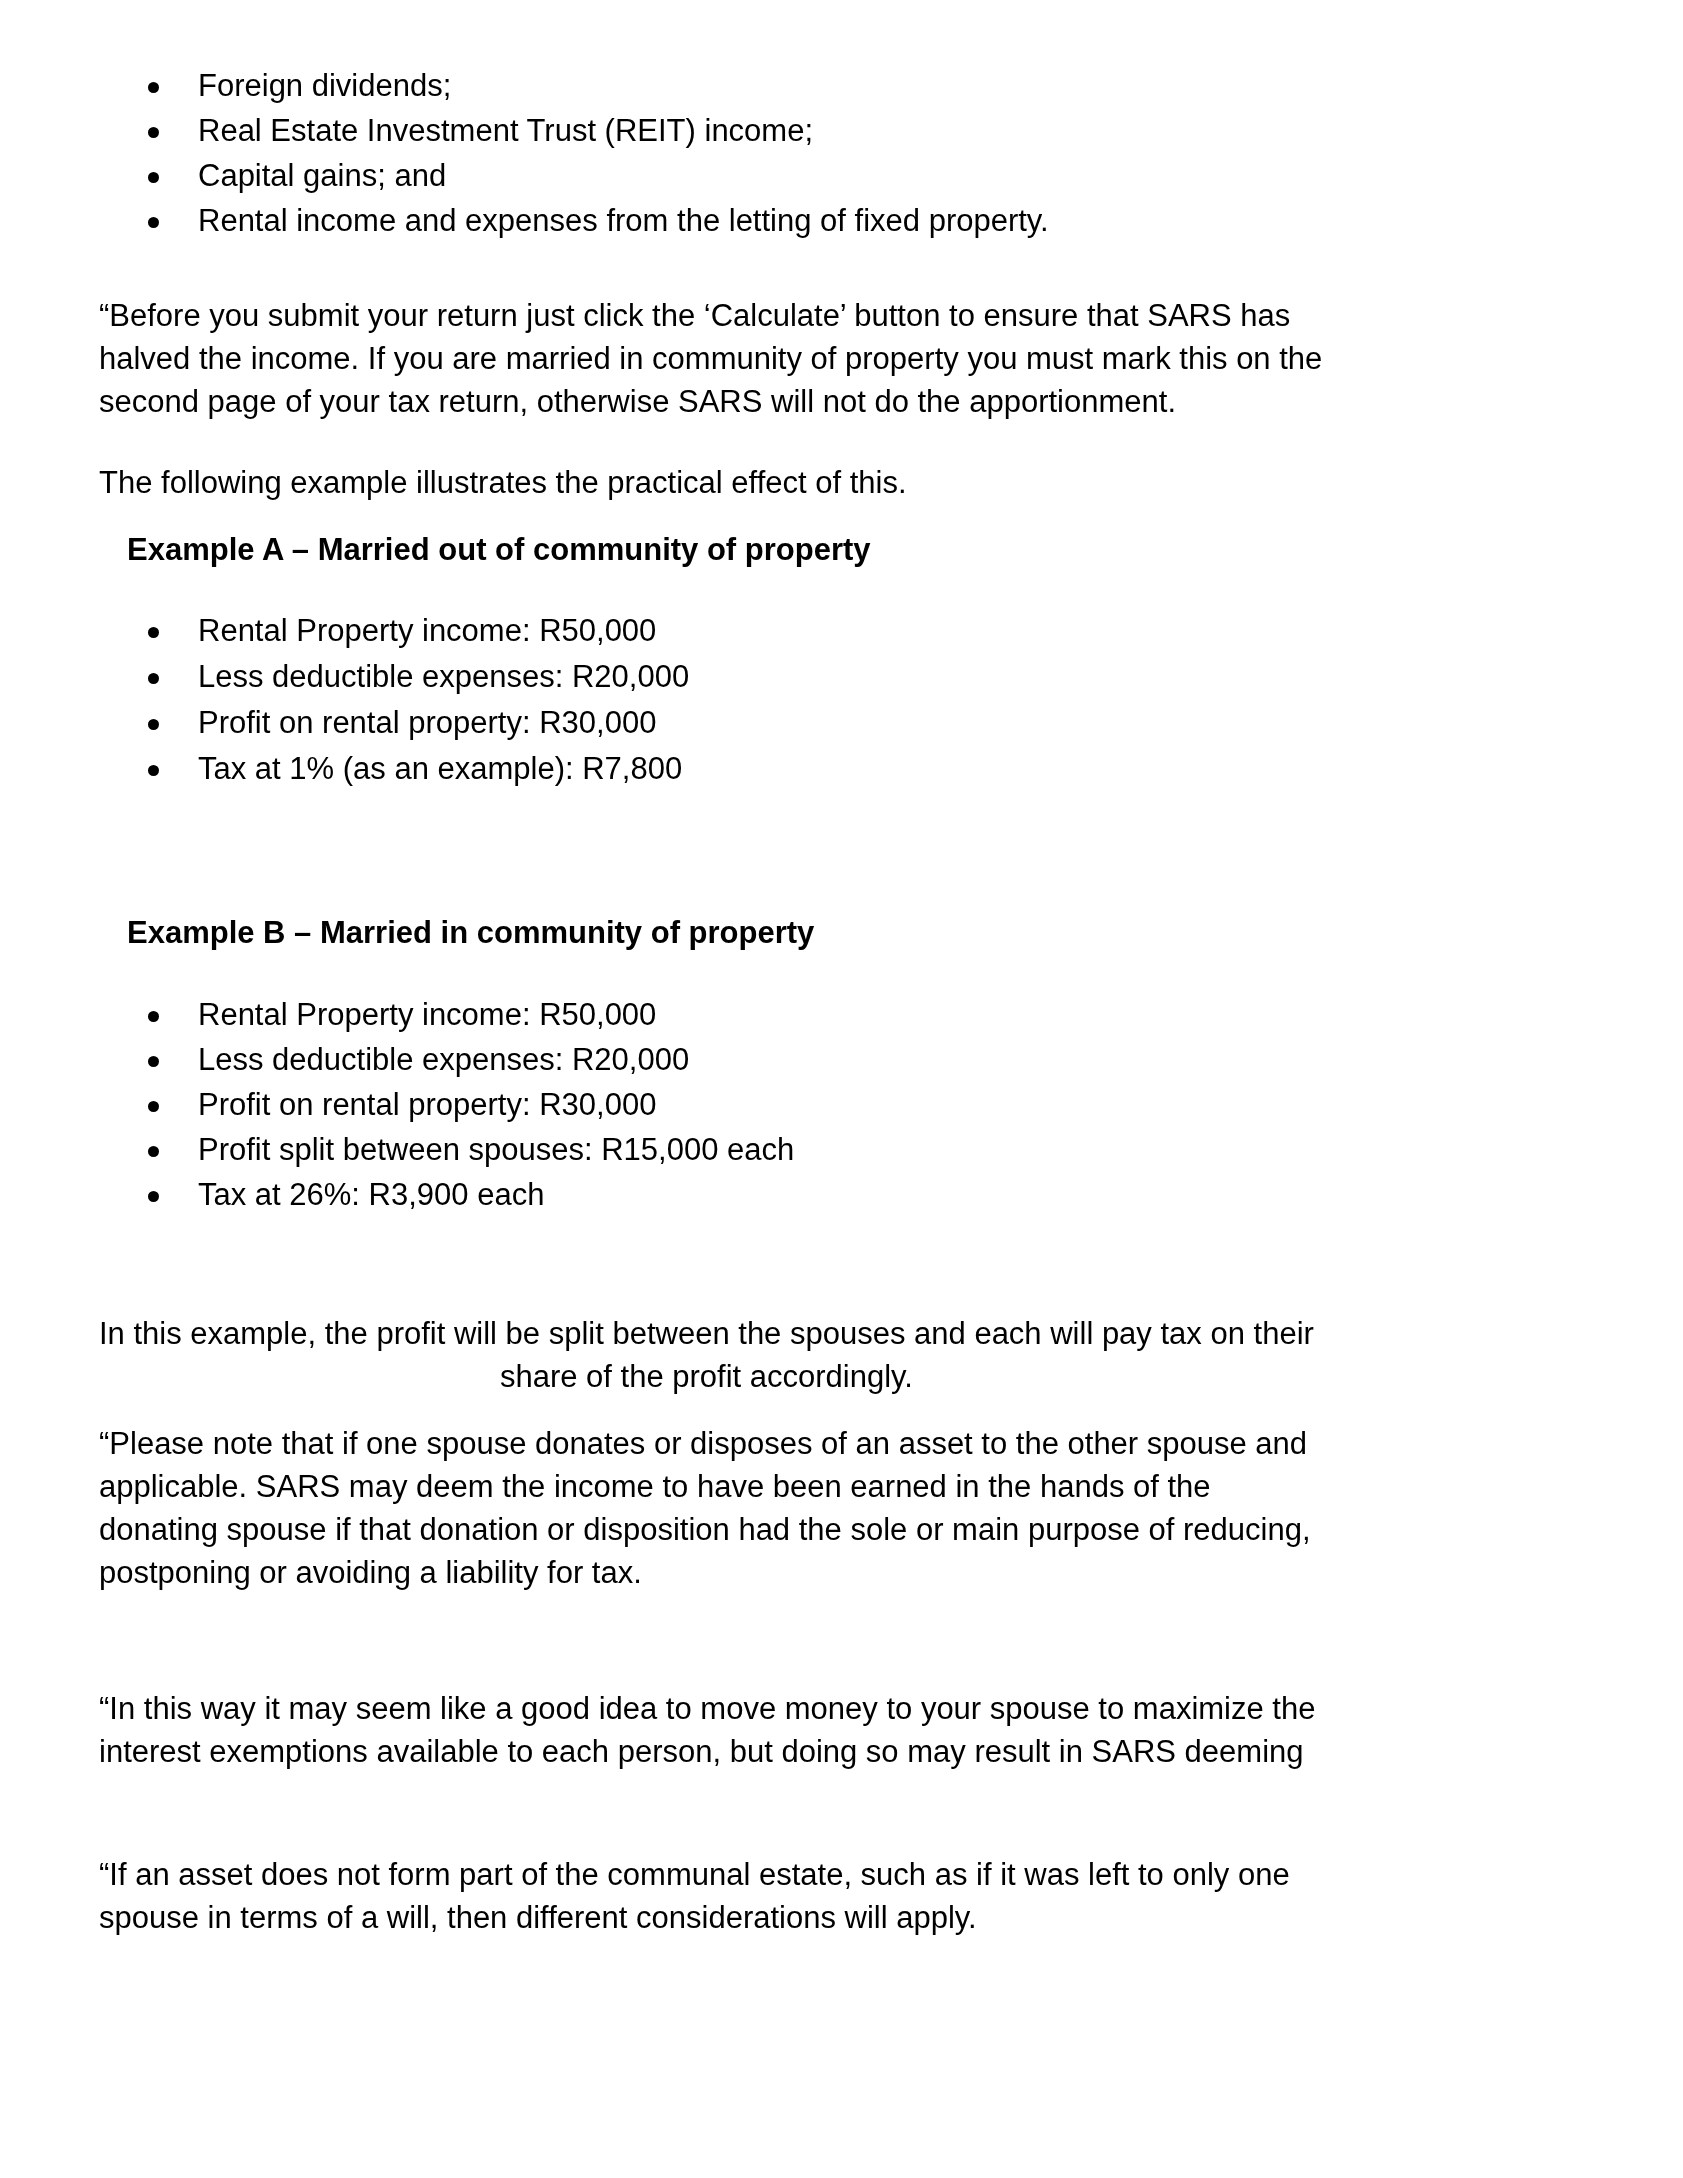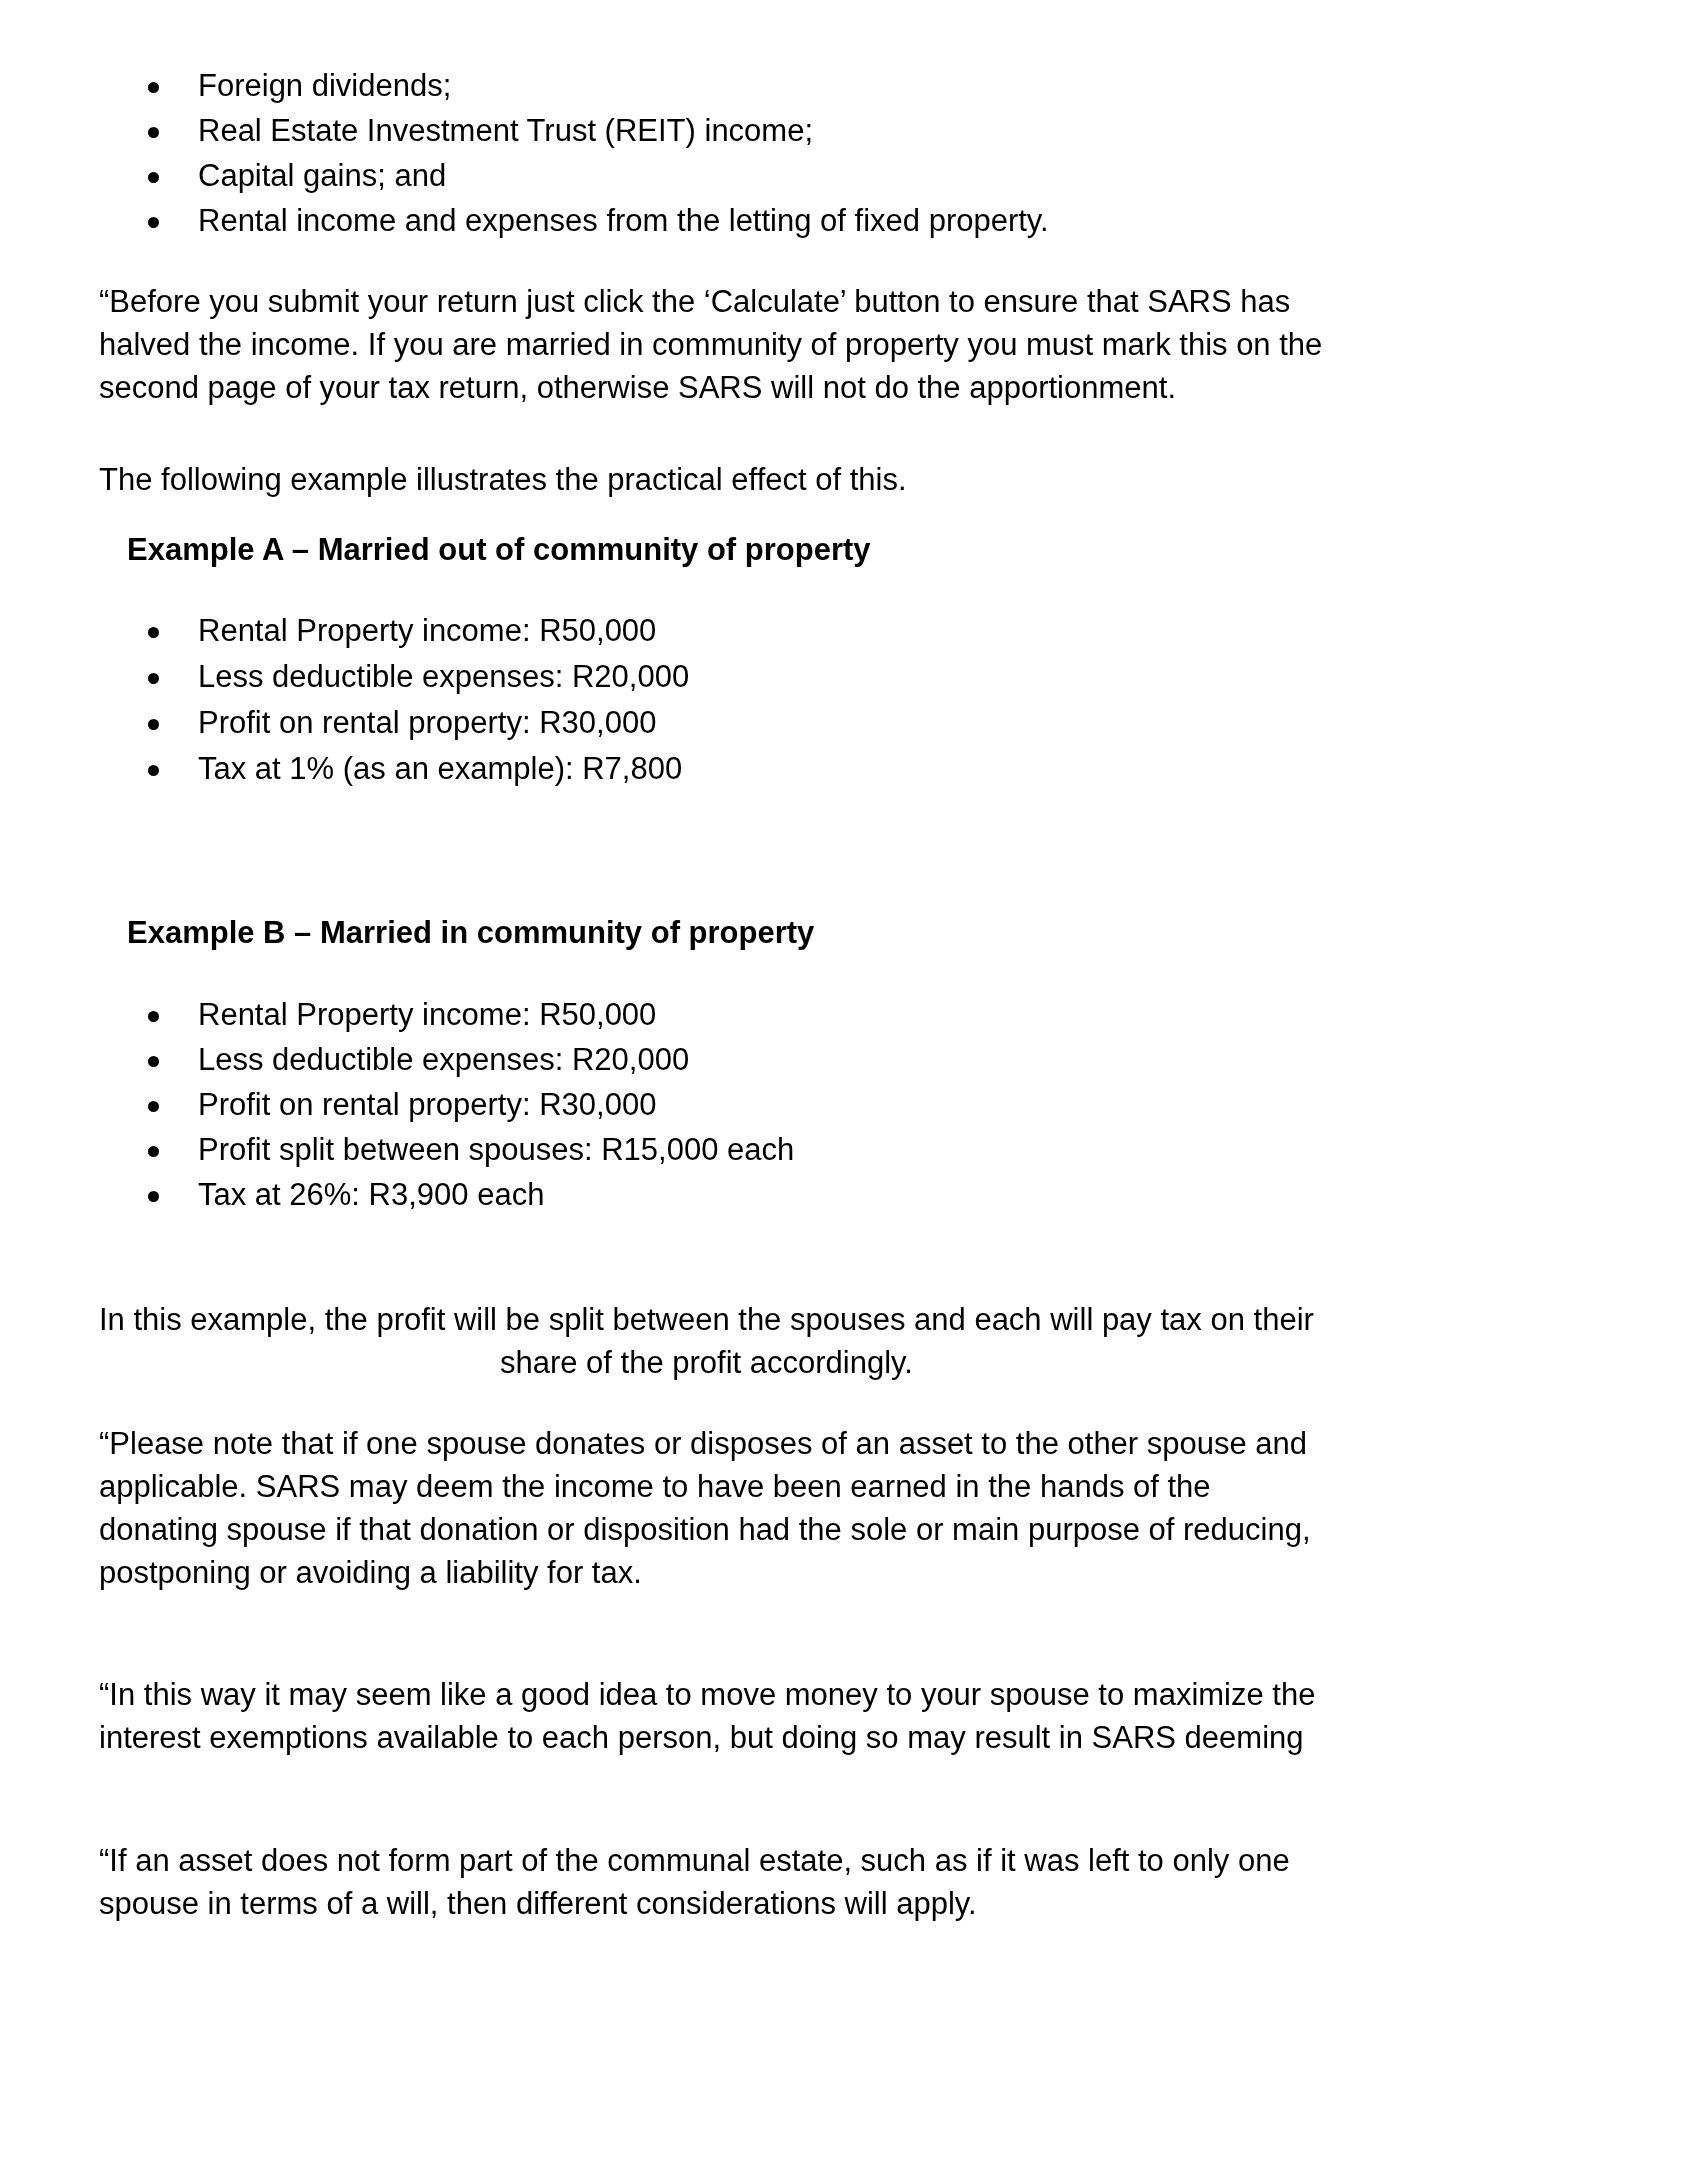--- a/index.html
+++ b/index.html
@@ -54,40 +54,40 @@
       white-space: nowrap;
       line-height: 43px;
     }
     .heading span {
       text-decoration-thickness: 3px;
       text-underline-offset: 6px;
       margin-left: 28px;
     }
     .lh45 { line-height: 45px; }
     .lh46 { line-height: 46px; }
-    .lh43 { line-height: 43px; }
+    .lh43 { line-height: 43px; margin-top: 14px; }
     .lh435 { line-height: 43px; }
   </style>
 </head>
 <body>
 
 <ul class="list lh45" style="top:63px;">
   <li class="item"><span class="bullet"></span><span>Foreign dividends;</span></li>
   <li class="item"><span class="bullet"></span><span>Real Estate Investment Trust (REIT) income;</span></li>
   <li class="item"><span class="bullet"></span><span>Capital gains; and</span></li>
   <li class="item"><span class="bullet"></span><span>Rental income and expenses from the letting of fixed property.</span></li>
 </ul>
 
 <div class="block lh43" style="top:280px;">
   <span class="line">“Before you submit your return just click the ‘Calculate’ button to ensure that SARS has</span>
   <span class="line">halved the income. If you are married in community of property you must mark this on the</span>
   <span class="line">second page of your tax return, otherwise SARS will not do the apportionment.</span>
 </div>
 
-<div class="block lh43" style="top:458px;text-align:center;">
+<div class="block lh43" style="top:447px;text-align:center;">
   <span class="line">The following example illustrates the practical effect of this.</span>
 </div>
 
 <div class="heading" style="top:528px;">
   <span>Example A – Married out of community of property</span>
 </div>
 
 <ul class="list lh46" style="top:608px;">
   <li class="item"><span class="bullet"></span><span>Rental Property income: R50,000</span></li>
   <li class="item"><span class="bullet"></span><span>Less deductible expenses: R20,000</span></li>

